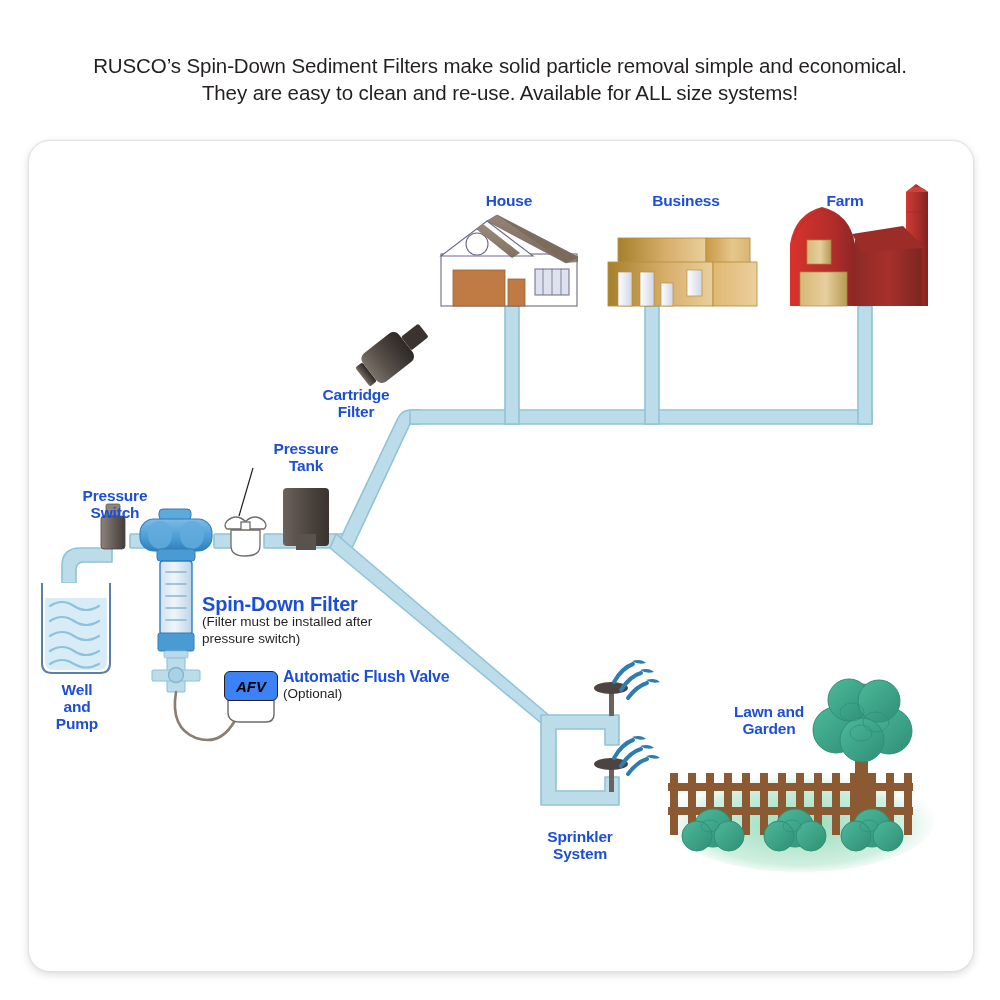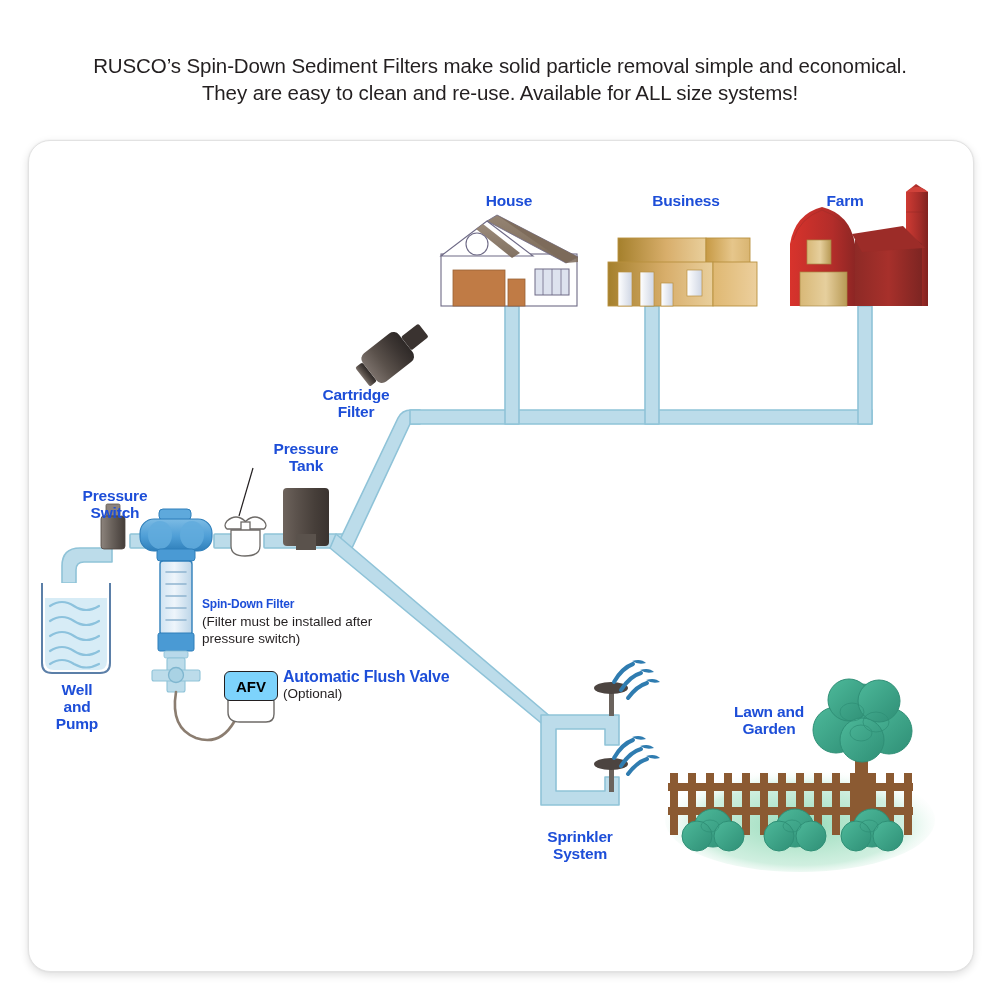--- a/index.html
+++ b/index.html
@@ -30,23 +30,24 @@
     text-align:center; white-space:pre-line;
   }
   .lbl.left{text-align:left;}
   .note{
     position:absolute; color:#231f20; font-weight:normal;
     font-family:"Liberation Sans",sans-serif;
     font-size:13.5px; line-height:16.5px; text-align:left; white-space:pre-line;
   }
   .afvbox{
     position:absolute; width:52px; height:28px; border:1.6px solid #231f20;
-    border-radius:6px; background:#7dd3fc; display:flex; align-items:center;
+    border-radius:6px; background:#3b82f6; display:flex; align-items:center;
     justify-content:center; font-weight:bold; font-size:15px; color:#000;
     font-family:"Liberation Sans",sans-serif;
+    font-style:italic;
   }
 </style>
 </head>
 <body>
 
 <div id="root">
 
   <div class="headline">
     <span class="l1">RUSCO’s Spin-Down Sediment Filters make solid particle removal simple and economical.</span>
     <span class="l2">They are easy to clean and re-use. Available for ALL size systems!</span>
@@ -388,21 +389,21 @@
 Tank</div>
 
 
   <div class="lbl" style="left:62px; top:487px; width:106px;">Pressure
 Switch</div>
 
   <div class="lbl" style="left:36px; top:681px; width:82px;">Well
 and
 Pump</div>
 
-  <div class="lbl left" style="left:202px; top:596px; width:230px; font-size:12px;">Spin-Down Filter</div>
+  <div class="lbl left" style="left:202px; top:596px; width:230px; font-size:20px;">Spin-Down Filter</div>
 
   <div class="note" style="left:202px; top:614px; width:230px;">(Filter must be installed after
 pressure switch)</div>
 
   <div class="afvbox" style="left:224px; top:671px;">AFV</div>
 
   <div class="lbl left" style="left:283px; top:668px; width:220px; font-size:16px;">Automatic Flush Valve</div>
 
   <div class="note" style="left:283px; top:686px; width:200px;">(Optional)</div>
 

